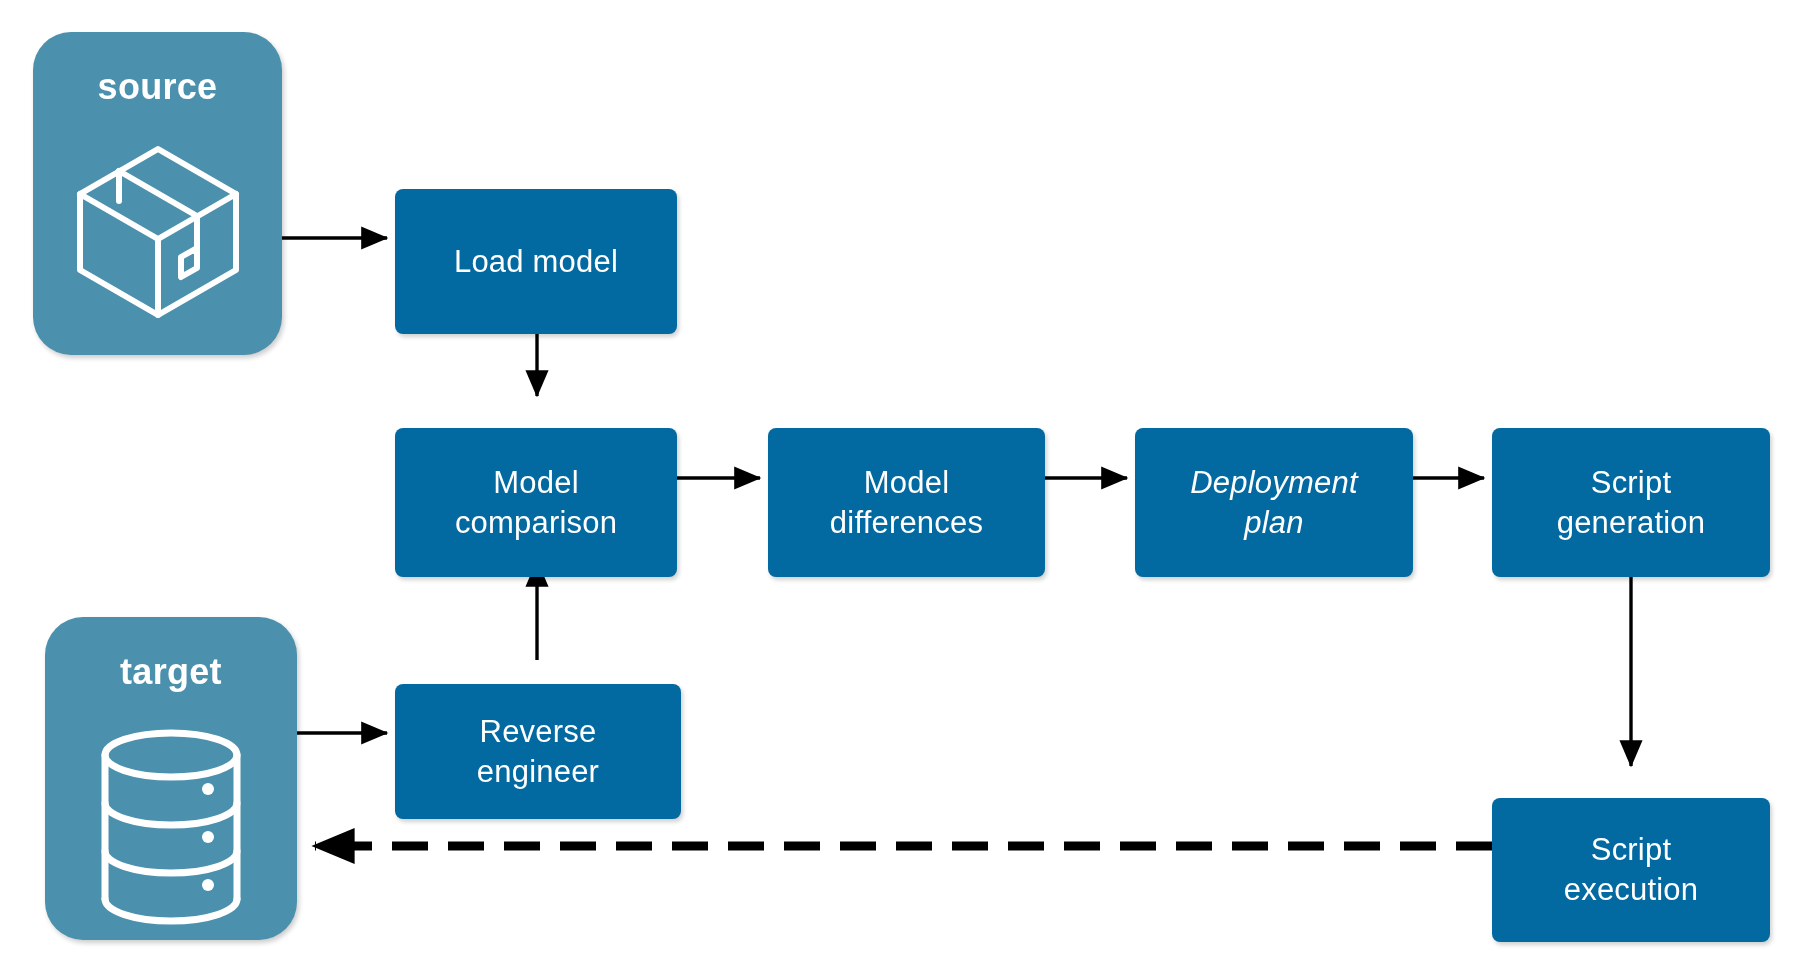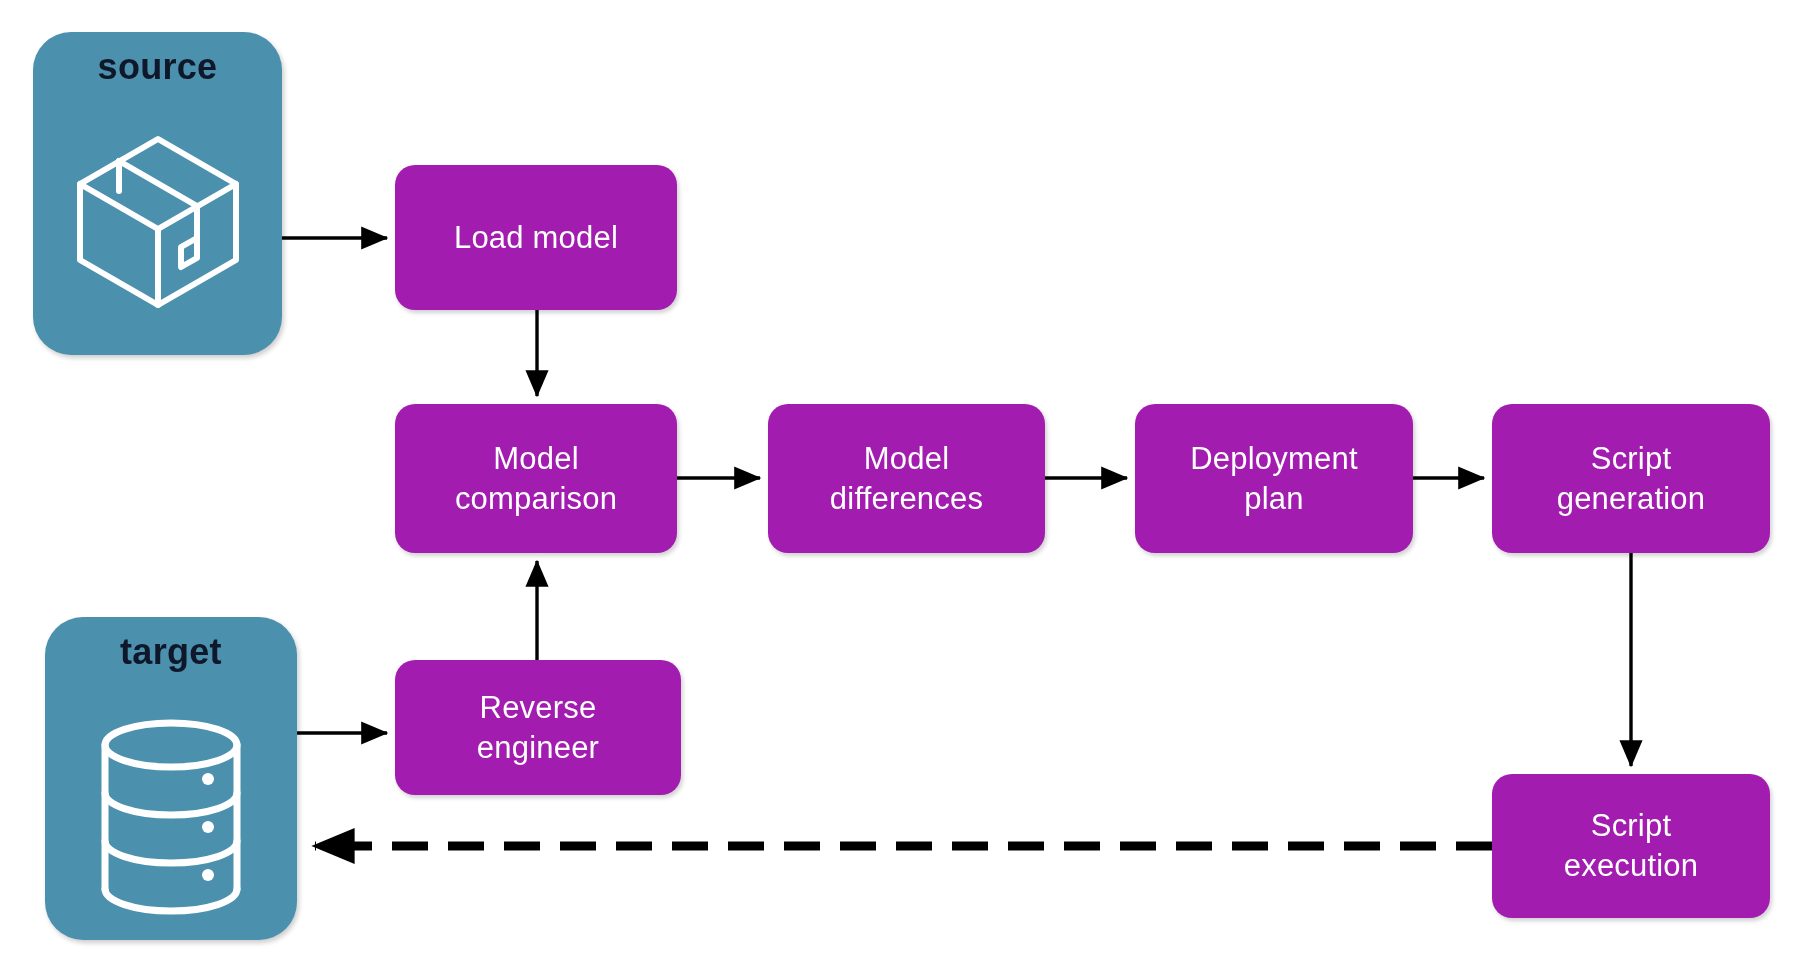--- a/index.html
+++ b/index.html
@@ -9,35 +9,36 @@
     overflow:hidden;position:relative;
   }
   #canvas{position:absolute;left:0;top:0;width:1800px;height:959px;}
   #edges{position:absolute;left:0;top:0;width:1800px;height:959px;}
 
   .node{position:absolute;box-sizing:border-box;display:flex;
         align-items:center;justify-content:center;text-align:center;}
 
   
   .process{
-    background:#a21caf;border-radius:20px;color:#ffffff;
+    background:#0369a1;border-radius:8px;color:#ffffff;
     font-size:31px;line-height:1.28;font-weight:400;letter-spacing:.2px;
     box-shadow:2px 3px 4px rgba(0,0,0,.18);
+    margin-top:24px;
   }
   .process .lbl{white-space:pre-line;padding:0 10px;}
 
   
   .endpoint{
     background:#4b90ac;border-radius:38px;
     box-shadow:2px 3px 5px rgba(0,0,0,.20);
     flex-direction:column;justify-content:flex-start;
   }
   .endpoint .title{
-    color:#0f172a;font-size:36px;font-weight:bold;letter-spacing:.3px;
-    margin-top:14px;
+    color:#ffffff;font-size:36px;font-weight:bold;letter-spacing:.3px;
+    margin-top:34px;
   }
   .endpoint .glyph{flex:1;display:flex;align-items:center;justify-content:center;width:100%;}
   .endpoint .glyph svg{display:block;}
 </style>
 </head>
 <body>
 
 <div id="canvas">
 
   <svg id="edges" viewBox="0 0 1800 959" xmlns="http://www.w3.org/2000/svg">
@@ -108,21 +109,21 @@
   <div class="node process" style="left:395px;top:404px;width:282px;height:149px;">
     <span class="lbl">Model
 comparison</span>
   </div>
 
   <div class="node process" style="left:768px;top:404px;width:277px;height:149px;">
     <span class="lbl">Model
 differences</span>
   </div>
 
-  <div class="node process" style="left:1135px;top:404px;width:278px;height:149px;">
+  <div class="node process" style="left:1135px;top:404px;width:278px;height:149px;font-style:italic;">
     <span class="lbl">Deployment
 plan</span>
   </div>
 
   <div class="node process" style="left:1492px;top:404px;width:278px;height:149px;">
     <span class="lbl">Script
 generation</span>
   </div>
 
   <div class="node process" style="left:395px;top:660px;width:286px;height:135px;">

